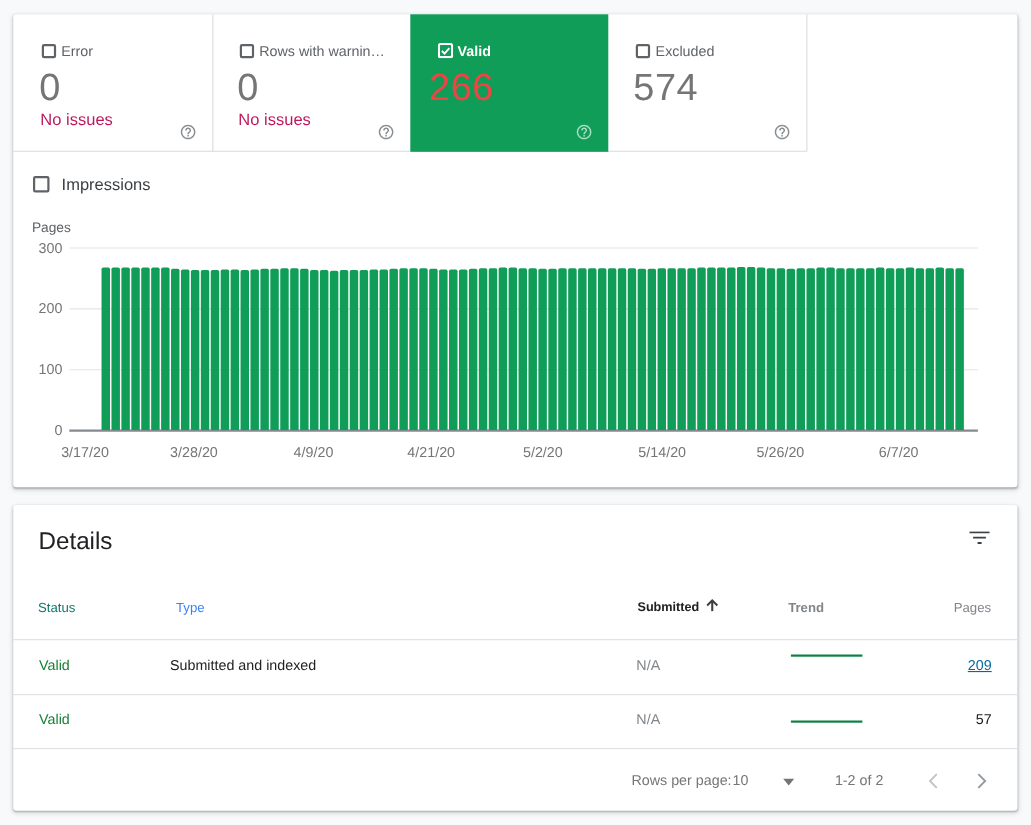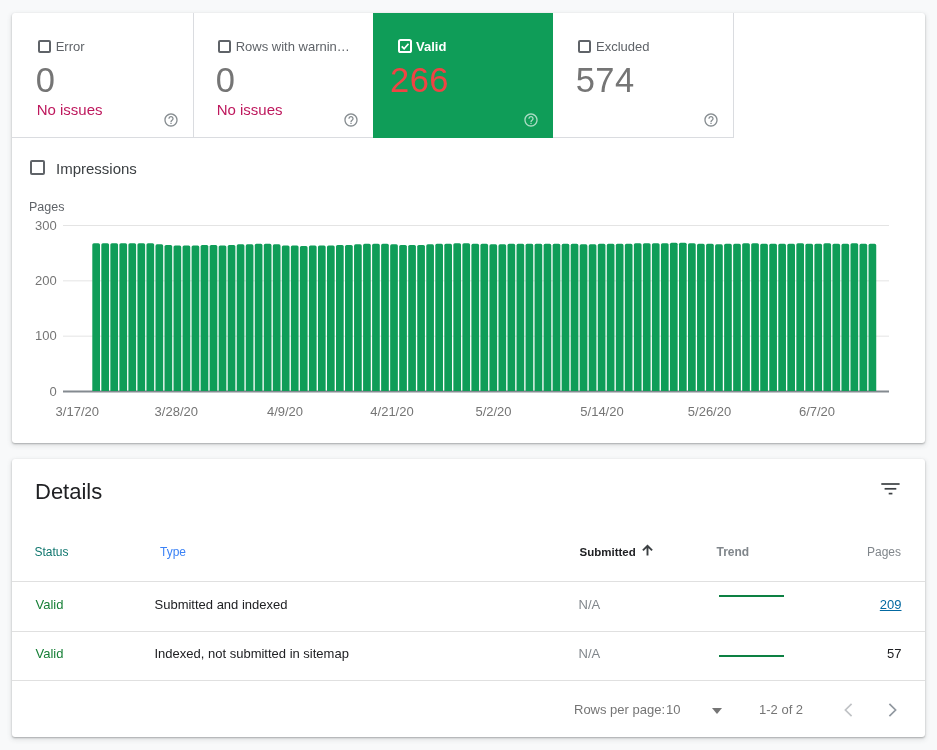--- a/index.html
+++ b/index.html
@@ -195,21 +195,20 @@
   <div class="abs" style="left:0;top:171.5px;width:913px;height:1px;background:#e0e0e0;"></div>
   <div class="abs" style="left:0;top:221px;width:913px;height:1px;background:#e0e0e0;"></div>
 
   <div class="abs" style="left:23.5px;top:137.8px;font-size:13px;color:#188038;">Valid</div>
   <div class="abs" style="left:142.5px;top:137.8px;font-size:13px;color:#202124;">Submitted and indexed</div>
   <div class="abs" style="left:566.5px;top:137.8px;font-size:13px;color:#80868b;">N/A</div>
   <div class="abs" style="left:707px;top:135.7px;width:64.5px;height:2.2px;background:#0d8043;"></div>
   <div class="abs" style="left:789.5px;top:137.8px;width:100px;text-align:right;font-size:13px;color:#0369a1;text-decoration:underline;">209</div>
 
   <div class="abs" style="left:23.5px;top:187.3px;font-size:13px;color:#188038;">Valid</div>
-  <div class="abs" style="left:142.5px;top:187.3px;font-size:13px;color:#202124;">Indexed, not submitted in sitemap</div>
   <div class="abs" style="left:566.5px;top:187.3px;font-size:13px;color:#80868b;">N/A</div>
   <div class="abs" style="left:707px;top:195.7px;width:64.5px;height:2.2px;background:#0d8043;"></div>
   <div class="abs" style="left:789.5px;top:187.3px;width:100px;text-align:right;font-size:13px;color:#202124;">57</div>
 
   <div class="abs" style="left:562px;top:242.5px;font-size:13px;color:#757575;">Rows per page:</div>
   <div class="abs" style="left:654px;top:242.5px;font-size:13px;color:#757575;">10</div>
   <div class="abs" style="left:700.3px;top:249px;width:0;height:0;border-left:5.8px solid transparent;border-right:5.8px solid transparent;border-top:6.5px solid #757575;"></div>
   <div class="abs" style="left:747px;top:242.5px;font-size:13px;color:#757575;">1-2 of 2</div>
   <svg class="abs" style="left:825.3px;top:239.4px;width:24px;height:24px;" viewBox="0 0 24 24">
       <path fill="none" stroke="#c0c3c6" stroke-width="1.7" d="M14.6 5.8 L8.4 12 L14.6 18.2"></path>

